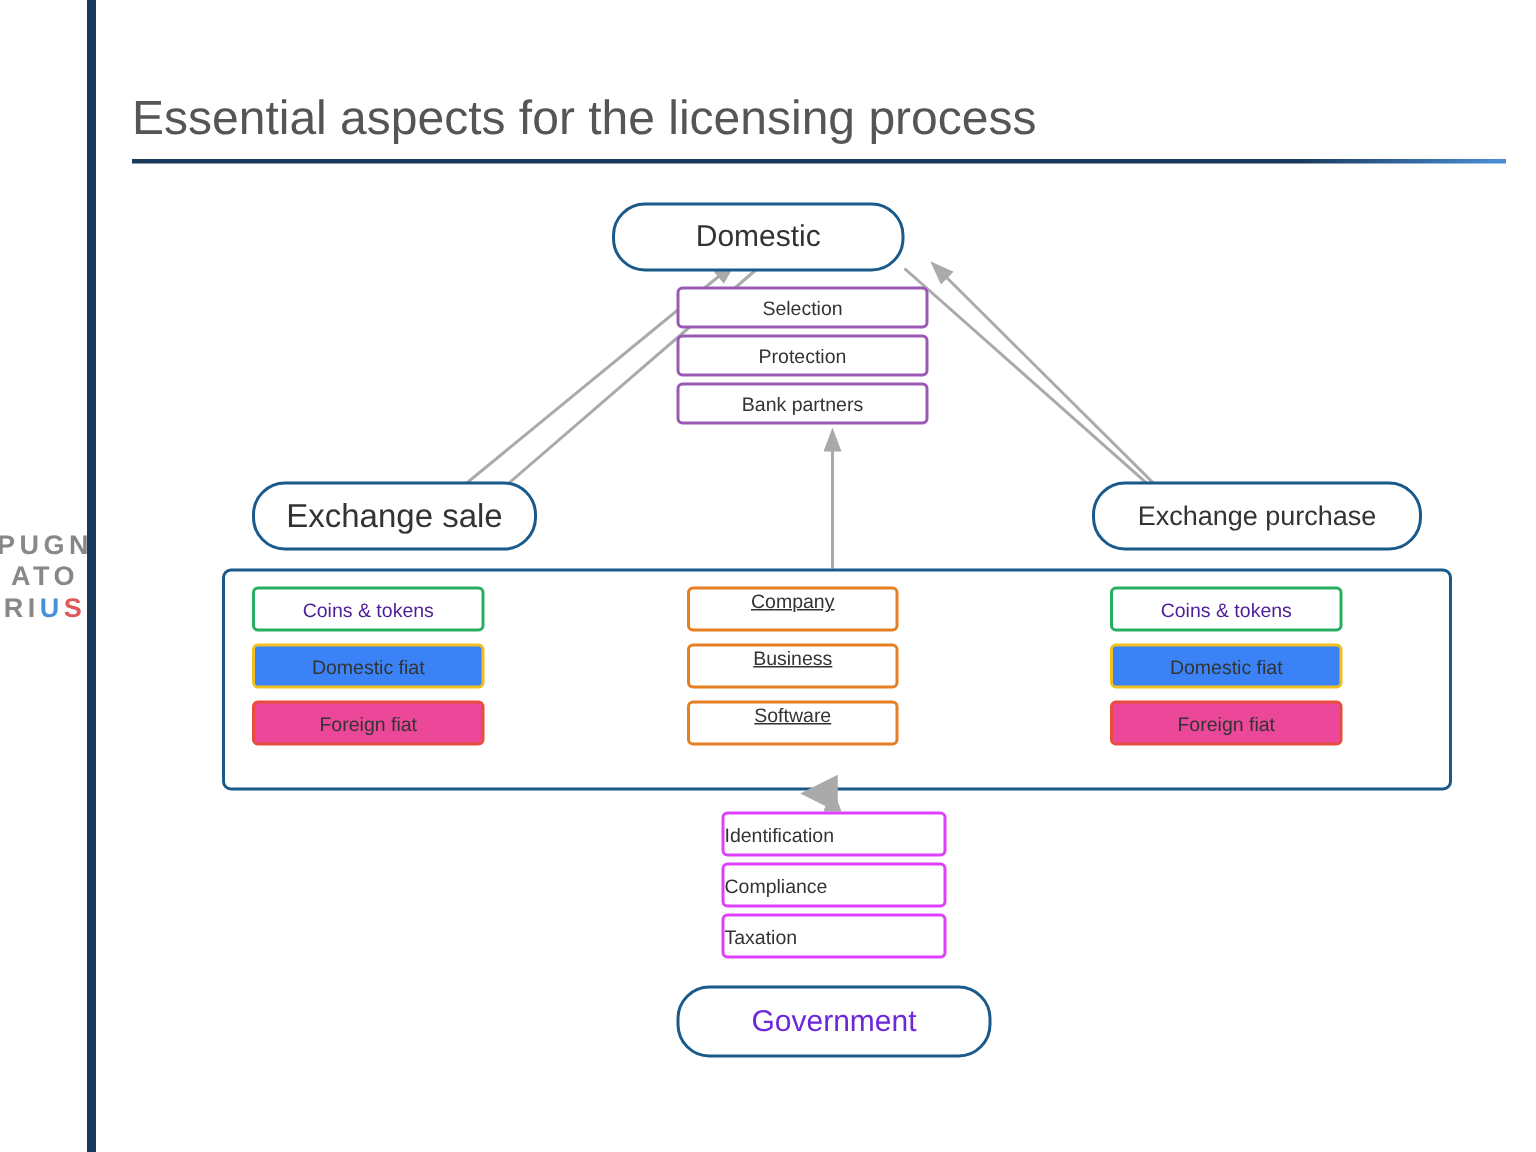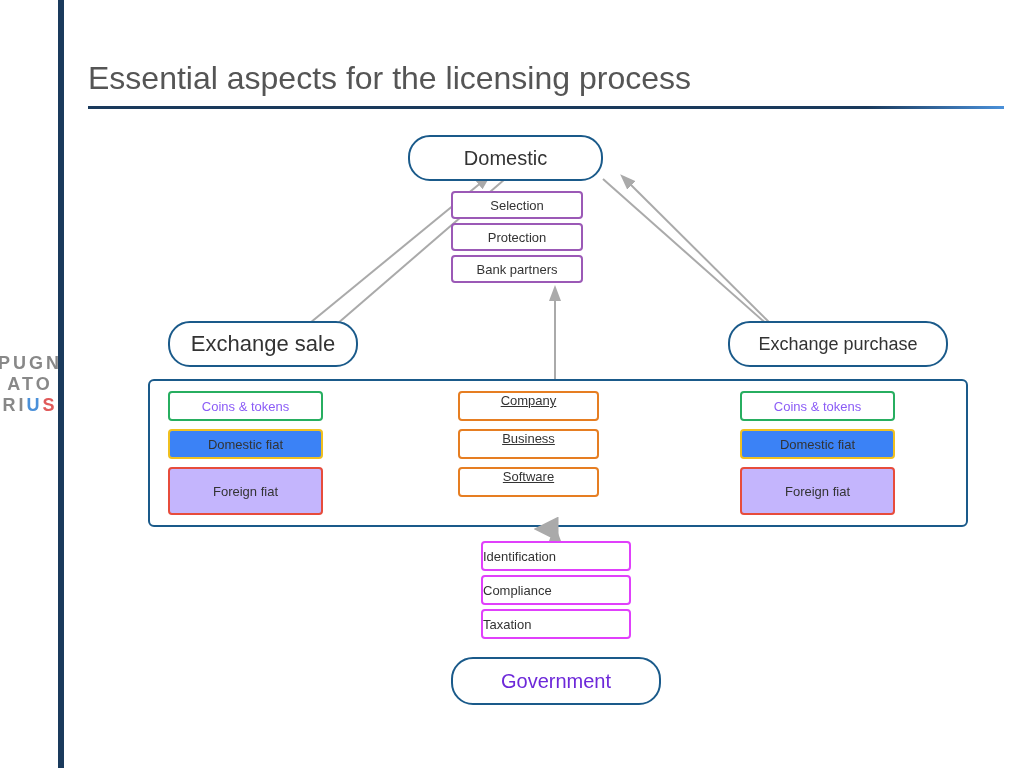--- a/index.html
+++ b/index.html
@@ -96,21 +96,21 @@
     
     .customer-subs {
       position: absolute;
       left: 383px;
       top: 70px;
       display: flex;
       flex-direction: column;
       gap: 4px;
     }
     .customer-sub-box {
-      width: 132px;
+      width: 168px;
       height: 28px;
       border: 2px solid #9b59b6;
       border-radius: 4px;
       display: flex;
       align-items: center;
       justify-content: center;
       font-size: 13px;
       color: #333;
       background: #fff;
     }
@@ -172,46 +172,46 @@
     }
     .item-green {
       width: 155px;
       height: 30px;
       border: 2px solid #27ae60;
       border-radius: 4px;
       display: flex;
       align-items: center;
       justify-content: center;
       font-size: 13px;
-      color: #8b5cf6;
+      color: #4c1d95;
       background: #fff;
     }
     .item-yellow {
       width: 155px;
       height: 30px;
       border: 2px solid #f0c020;
       border-radius: 4px;
       display: flex;
       align-items: center;
       justify-content: center;
       font-size: 13px;
       color: #333;
       background: #3b82f6;
     }
     .item-red {
       width: 155px;
-      height: 48px;
+      height: 30px;
       border: 2px solid #e74c3c;
       border-radius: 4px;
       display: flex;
       align-items: center;
       justify-content: center;
       font-size: 13px;
       color: #333;
-      background: #c4b5fd;
+      background: #ec4899;
     }
 
     
     .center-items {
       position: absolute;
       left: 390px;
       top: 270px;
       display: flex;
       flex-direction: column;
       gap: 8px;

